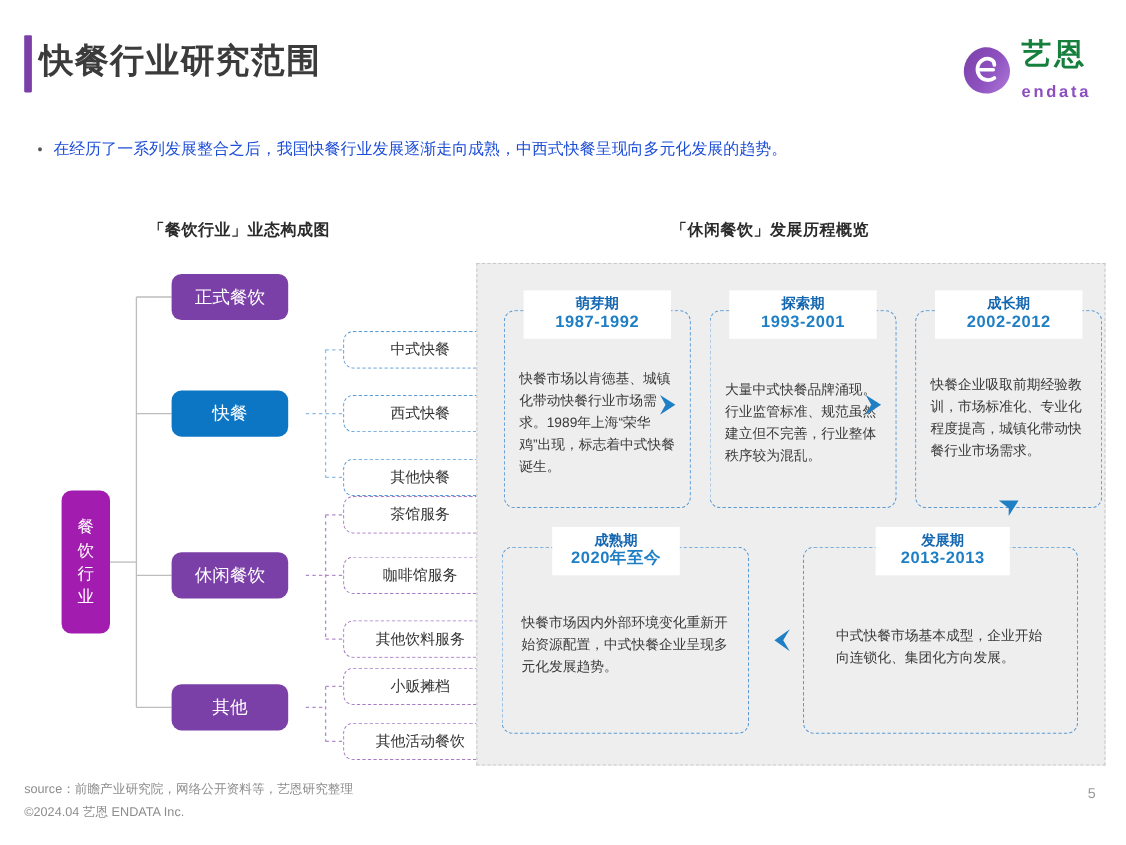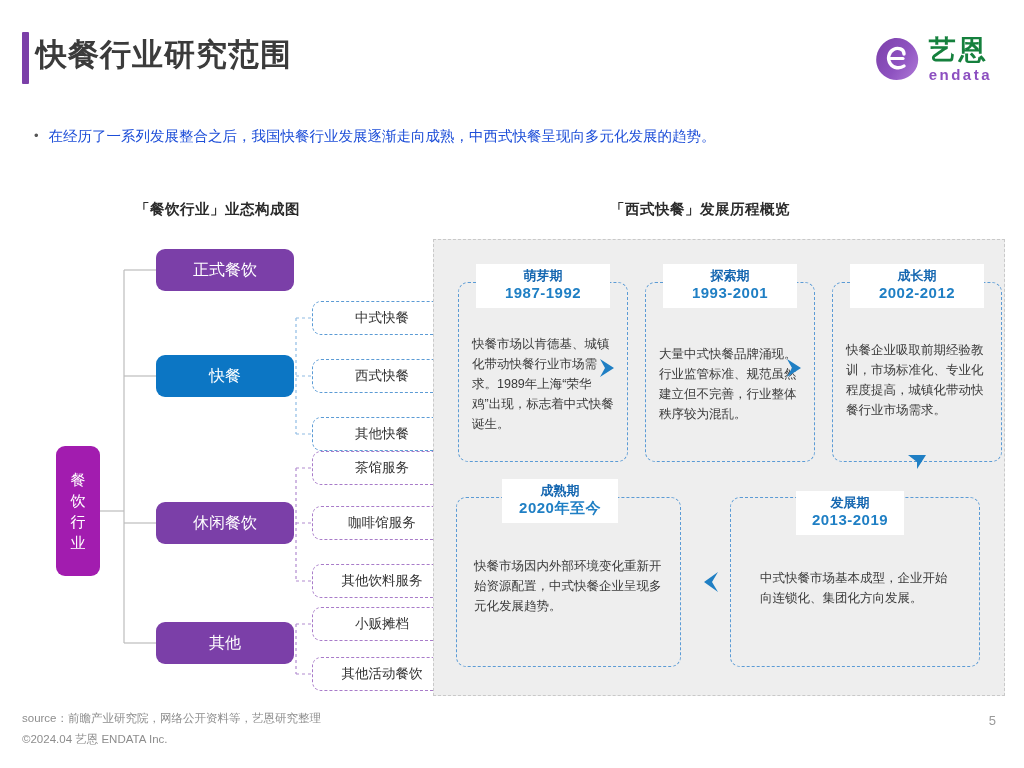--- a/index.html
+++ b/index.html
@@ -14,21 +14,21 @@
 
   
   .title-bar{position:absolute;left:22px;top:32px;width:7px;height:52px;background:#7B3FA8;border-radius:1px;}
   .page-title{position:absolute;left:36px;top:34px;font-size:31px;font-weight:bold;color:#3b3b3b;letter-spacing:1px;}
 
   
   .logo{position:absolute;right:32px;top:36px;display:flex;align-items:center;gap:9px;}
   .logo-mark{width:46px;height:46px;}
   .logo-txt{display:flex;flex-direction:column;line-height:1;}
   .logo-cn{font-size:27px;font-weight:bold;color:#15803d;letter-spacing:3px;}
-  .logo-en{font-size:15px;font-weight:bold;color:#8C4FC0;letter-spacing:2.5px;margin-top:3px;}
+  .logo-en{font-size:15px;font-weight:bold;color:#8C4FC0;letter-spacing:2.5px;margin-top:13px;}
 
   
   .bullet-row{position:absolute;left:34px;top:126px;right:20px;display:flex;gap:10px;align-items:flex-start;}
   .bullet-dot{color:#555;font-size:13px;line-height:20px;}
   .bullet-text{font-size:14.5px;color:#1d4ed8;line-height:20px;}
 
   
   .sec-title{position:absolute;font-size:14.5px;font-weight:bold;color:#2b2b2b;letter-spacing:.5px;}
   #lh{left:135px;top:200px;}
   #rh{left:610px;top:200px;}
@@ -37,21 +37,21 @@
   .tree{position:absolute;left:20px;top:228px;width:420px;height:475px;}
   .tree svg{position:absolute;left:0;top:0;}
   .node{position:absolute;display:flex;align-items:center;justify-content:center;box-sizing:border-box;}
   .node-root{
     left:36px;top:218px;width:44px;height:130px;
     background:#a21caf;border-radius:9px;color:#fff;
     font-size:15px;line-height:21px;text-align:center;
     writing-mode:horizontal-tb;
   }
   .node-root span{display:block;width:18px;}
-  .node-l1{width:138px;height:42px;border-radius:9px;color:#fff;font-size:16px;}
+  .node-l1{width:106px;height:42px;border-radius:9px;color:#fff;font-size:16px;}
   .purple{background:#7B3FA8;}
   .blue{background:#0C76C4;}
   .node-leaf{
     width:140px;height:34px;border-radius:9px;background:#fff;
     font-size:13.5px;color:#333;box-sizing:border-box;
   }
   .leaf-blue{border:1.3px dashed #5B9BD5;}
   .leaf-purple{border:1.3px dashed #A87BC9;}
 
   
@@ -104,21 +104,21 @@
       <span class="logo-en">endata</span>
     </span>
   </div>
 
   <div class="bullet-row">
     <span class="bullet-dot">•</span>
     <span class="bullet-text">在经历了一系列发展整合之后，我国快餐行业发展逐渐走向成熟，中西式快餐呈现向多元化发展的趋势。</span>
   </div>
 
   <div class="sec-title" id="lh">「餐饮行业」业态构成图</div>
-  <div class="sec-title" id="rh">「西式快餐」发展历程概览</div>
+  <div class="sec-title" id="rh">「休闲餐饮」发展历程概览</div>
 
   <div class="tree">
     <svg width="420" height="475">
 
       <path d="M80 283 L104 283" stroke="#bdbdbd" stroke-width="1.2" fill="none"></path>
       <path d="M104 42 L104 415" stroke="#bdbdbd" stroke-width="1.2" fill="none"></path>
 
       <path d="M104 42 L136 42" stroke="#bdbdbd" stroke-width="1.2" fill="none"></path>
       <path d="M104 148 L136 148" stroke="#bdbdbd" stroke-width="1.2" fill="none"></path>
       <path d="M104 295 L136 295" stroke="#bdbdbd" stroke-width="1.2" fill="none"></path>
@@ -222,23 +222,23 @@
     </div>
     <div class="tl-body" style="left:412px;top:100px;width:146px;">快餐企业吸取前期经验教训，市场标准化、专业化程度提高，城镇化带动快餐行业市场需求。</div>
 
     <span class="arrow" style="left:468px;top:208px;">
       <svg width="30" height="30" viewBox="0 0 30 30">
         <path d="M6 7 L24 7 L15 21 L15 14 Z" fill="#1F7FC4"></path>
       </svg>
     </span>
 
     <div class="tl-box" style="left:296px;top:257px;width:250px;height:170px;"></div>
-    <div class="tl-cap" style="left:362px;top:251px;width:108px;">
+    <div class="tl-cap" style="left:362px;top:239px;width:122px;">
       <span class="ph">发展期</span>
-      <span class="yr">2013-2019</span>
+      <span class="yr">2013-2013</span>
     </div>
     <div class="tl-body" style="left:326px;top:328px;width:196px;">中式快餐市场基本成型，企业开始向连锁化、集团化方向发展。</div>
 
     <span class="arrow" style="left:259px;top:326px;">
       <svg width="32" height="32" viewBox="0 0 32 32">
         <path d="M25 6 L11 16 L25 26 L19 16 Z" fill="#1F7FC4"></path>
       </svg>
     </span>
 
     <div class="tl-box" style="left:22px;top:257px;width:225px;height:170px;"></div>

